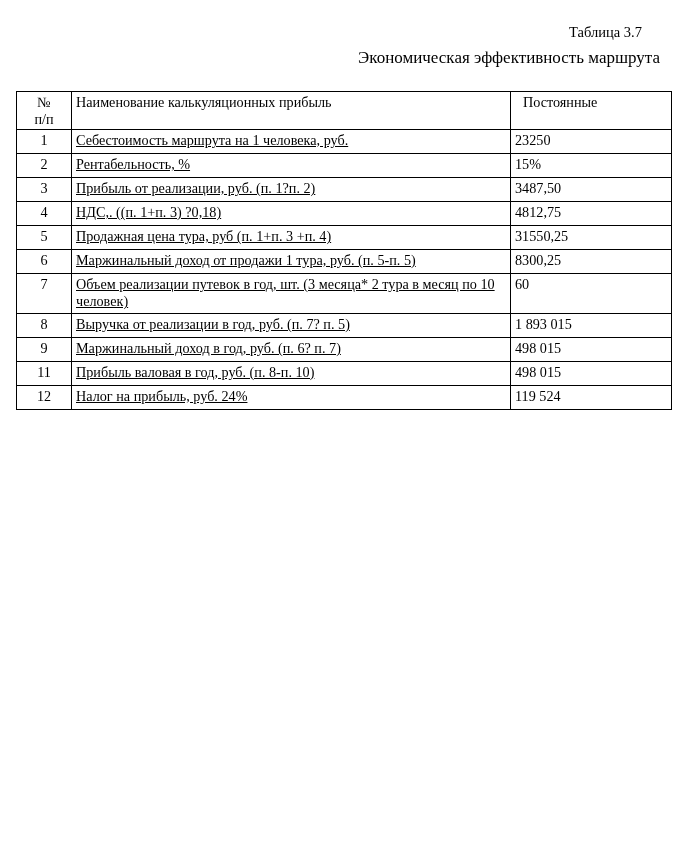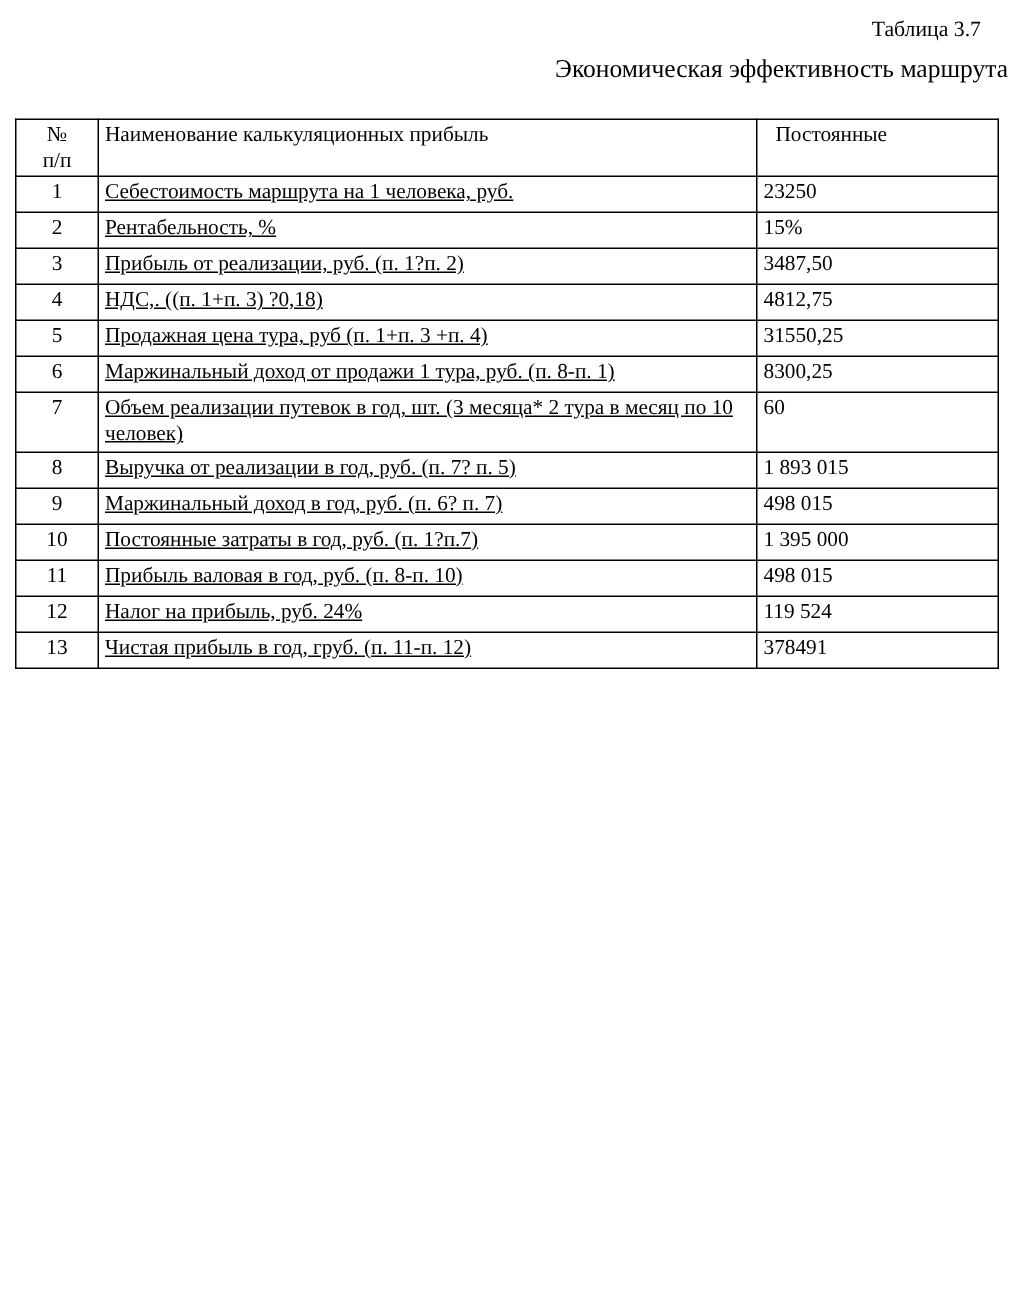--- a/index.html
+++ b/index.html
@@ -13,21 +13,21 @@
     font-family: "Liberation Serif", serif;
     color: #000000;
     position: relative;
     overflow: hidden;
   }
   .page {
     position: relative;
     width: 676px;
     height: 867px;
     box-sizing: border-box;
-    padding: 4px;
+    padding: 16px;
   }
   .table-caption {
     text-align: right;
     font-size: 14.5px;
     padding: 8px 18px 0 0;
     line-height: 1.2;
   }
   .doc-title {
     text-align: right;
     font-size: 17px;
@@ -129,54 +129,44 @@
         <td class="col-name">НДС,. ((п. 1+п. 3) ?0,18)</td>
         <td class="col-val">4812,75</td>
       </tr>
       <tr>
         <td class="col-num">5</td>
         <td class="col-name">Продажная цена тура, руб (п. 1+п. 3 +п. 4)</td>
         <td class="col-val">31550,25</td>
       </tr>
       <tr>
         <td class="col-num">6</td>
-        <td class="col-name">Маржинальный доход от продажи 1 тура, руб. (п. 8-п. 1)</td>
+        <td class="col-name">Маржинальный доход от продажи 1 тура, руб. (п. 5-п. 5)</td>
         <td class="col-val">8300,25</td>
       </tr>
       <tr>
         <td class="col-num">7</td>
         <td class="col-name">Объем реализации  путевок в год, шт. (3 месяца* 2 тура в месяц по 10 человек)</td>
         <td class="col-val">60</td>
       </tr>
       <tr>
         <td class="col-num">8</td>
         <td class="col-name">Выручка от реализации в год, руб. (п. 7? п. 5)</td>
         <td class="col-val">1 893 015</td>
       </tr>
       <tr>
         <td class="col-num">9</td>
         <td class="col-name">Маржинальный доход в год, руб. (п. 6? п. 7)</td>
         <td class="col-val">498 015</td>
       </tr>
       <tr>
-        <td class="col-num">10</td>
-        <td class="col-name">Постоянные затраты в год, руб. (п. 1?п.7)</td>
-        <td class="col-val">1 395 000</td>
-      </tr>
-      <tr>
         <td class="col-num">11</td>
         <td class="col-name">Прибыль валовая в год, руб. (п. 8-п. 10)</td>
         <td class="col-val">498 015</td>
       </tr>
       <tr>
         <td class="col-num">12</td>
         <td class="col-name">Налог на прибыль, руб. 24%</td>
         <td class="col-val">119 524</td>
       </tr>
-      <tr>
-        <td class="col-num">13</td>
-        <td class="col-name">Чистая прибыль в год, груб. (п. 11-п. 12)</td>
-        <td class="col-val">378491</td>
-      </tr>
     </tbody>
   </table>
 
 </div>
 
 </body></html>

